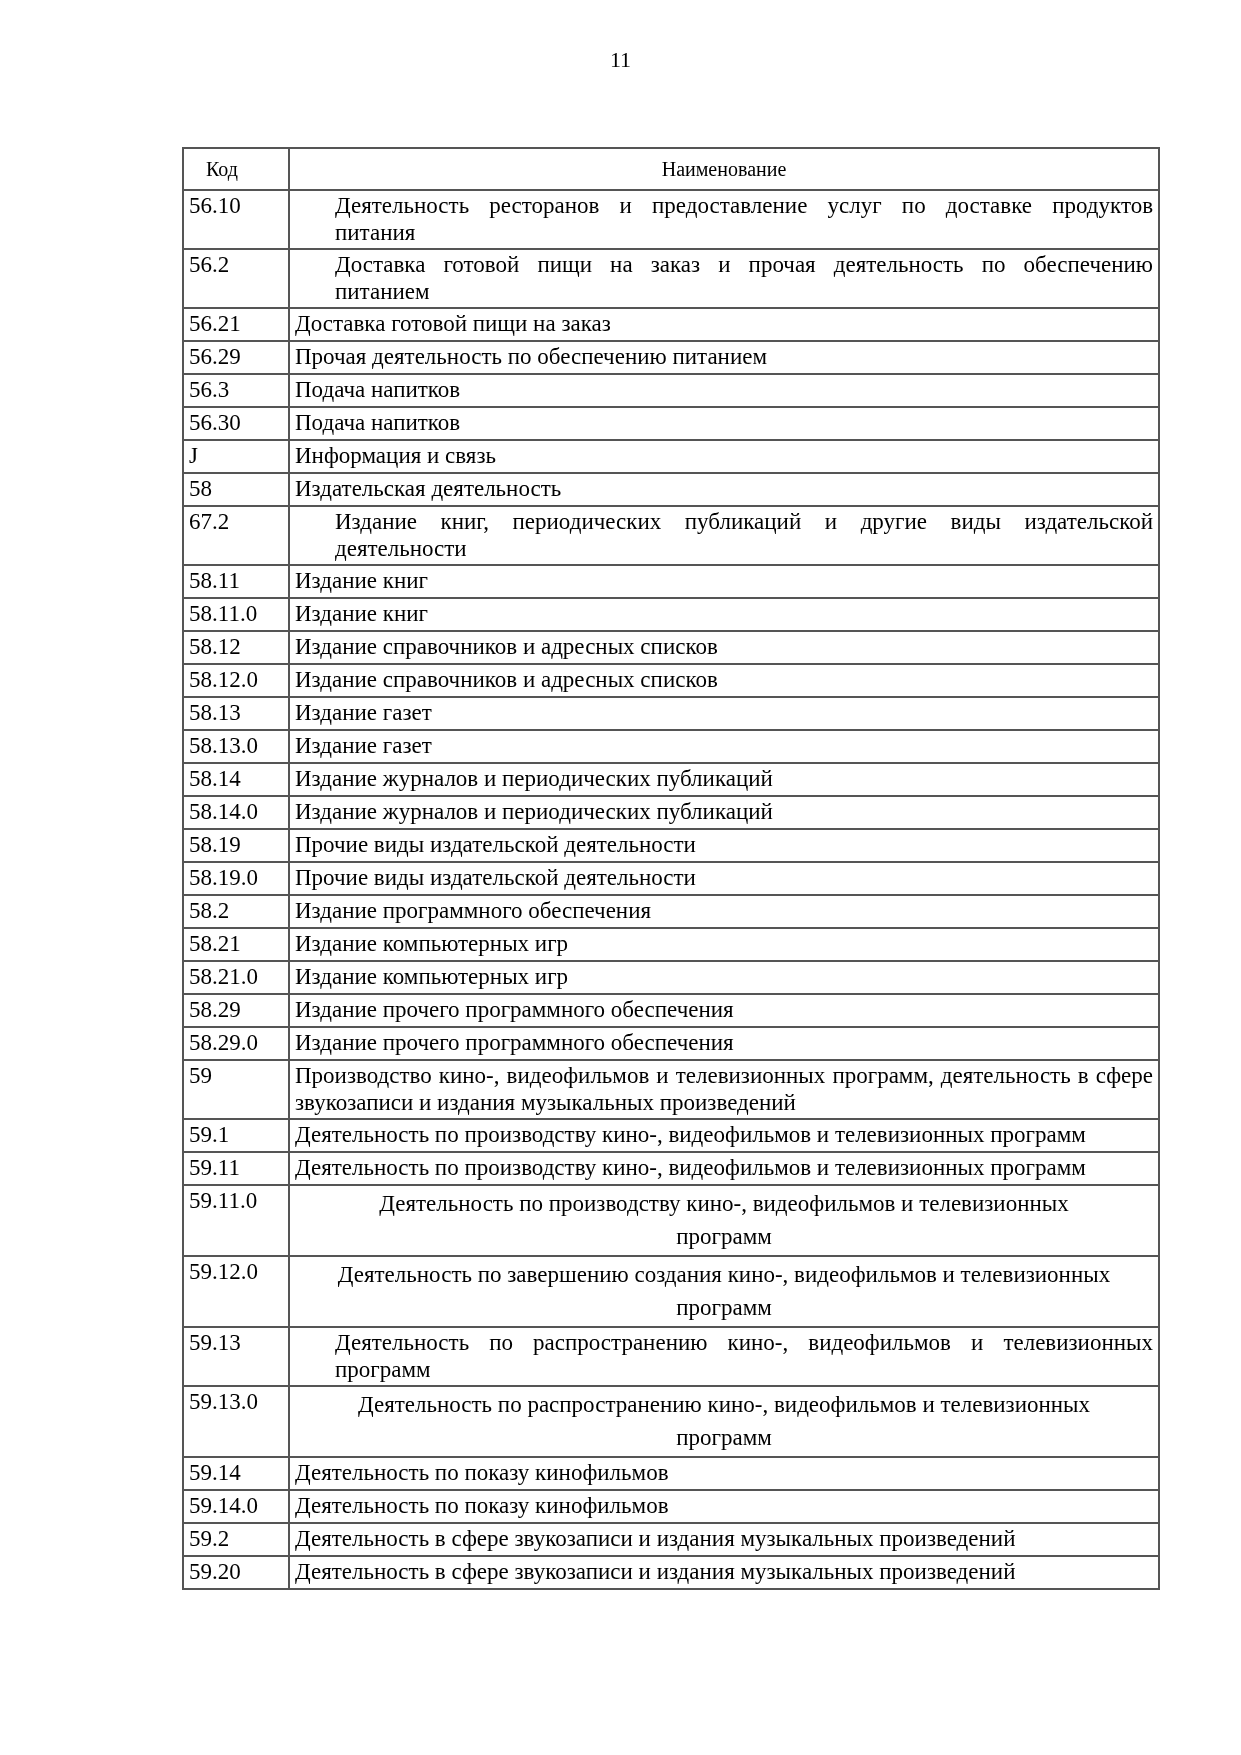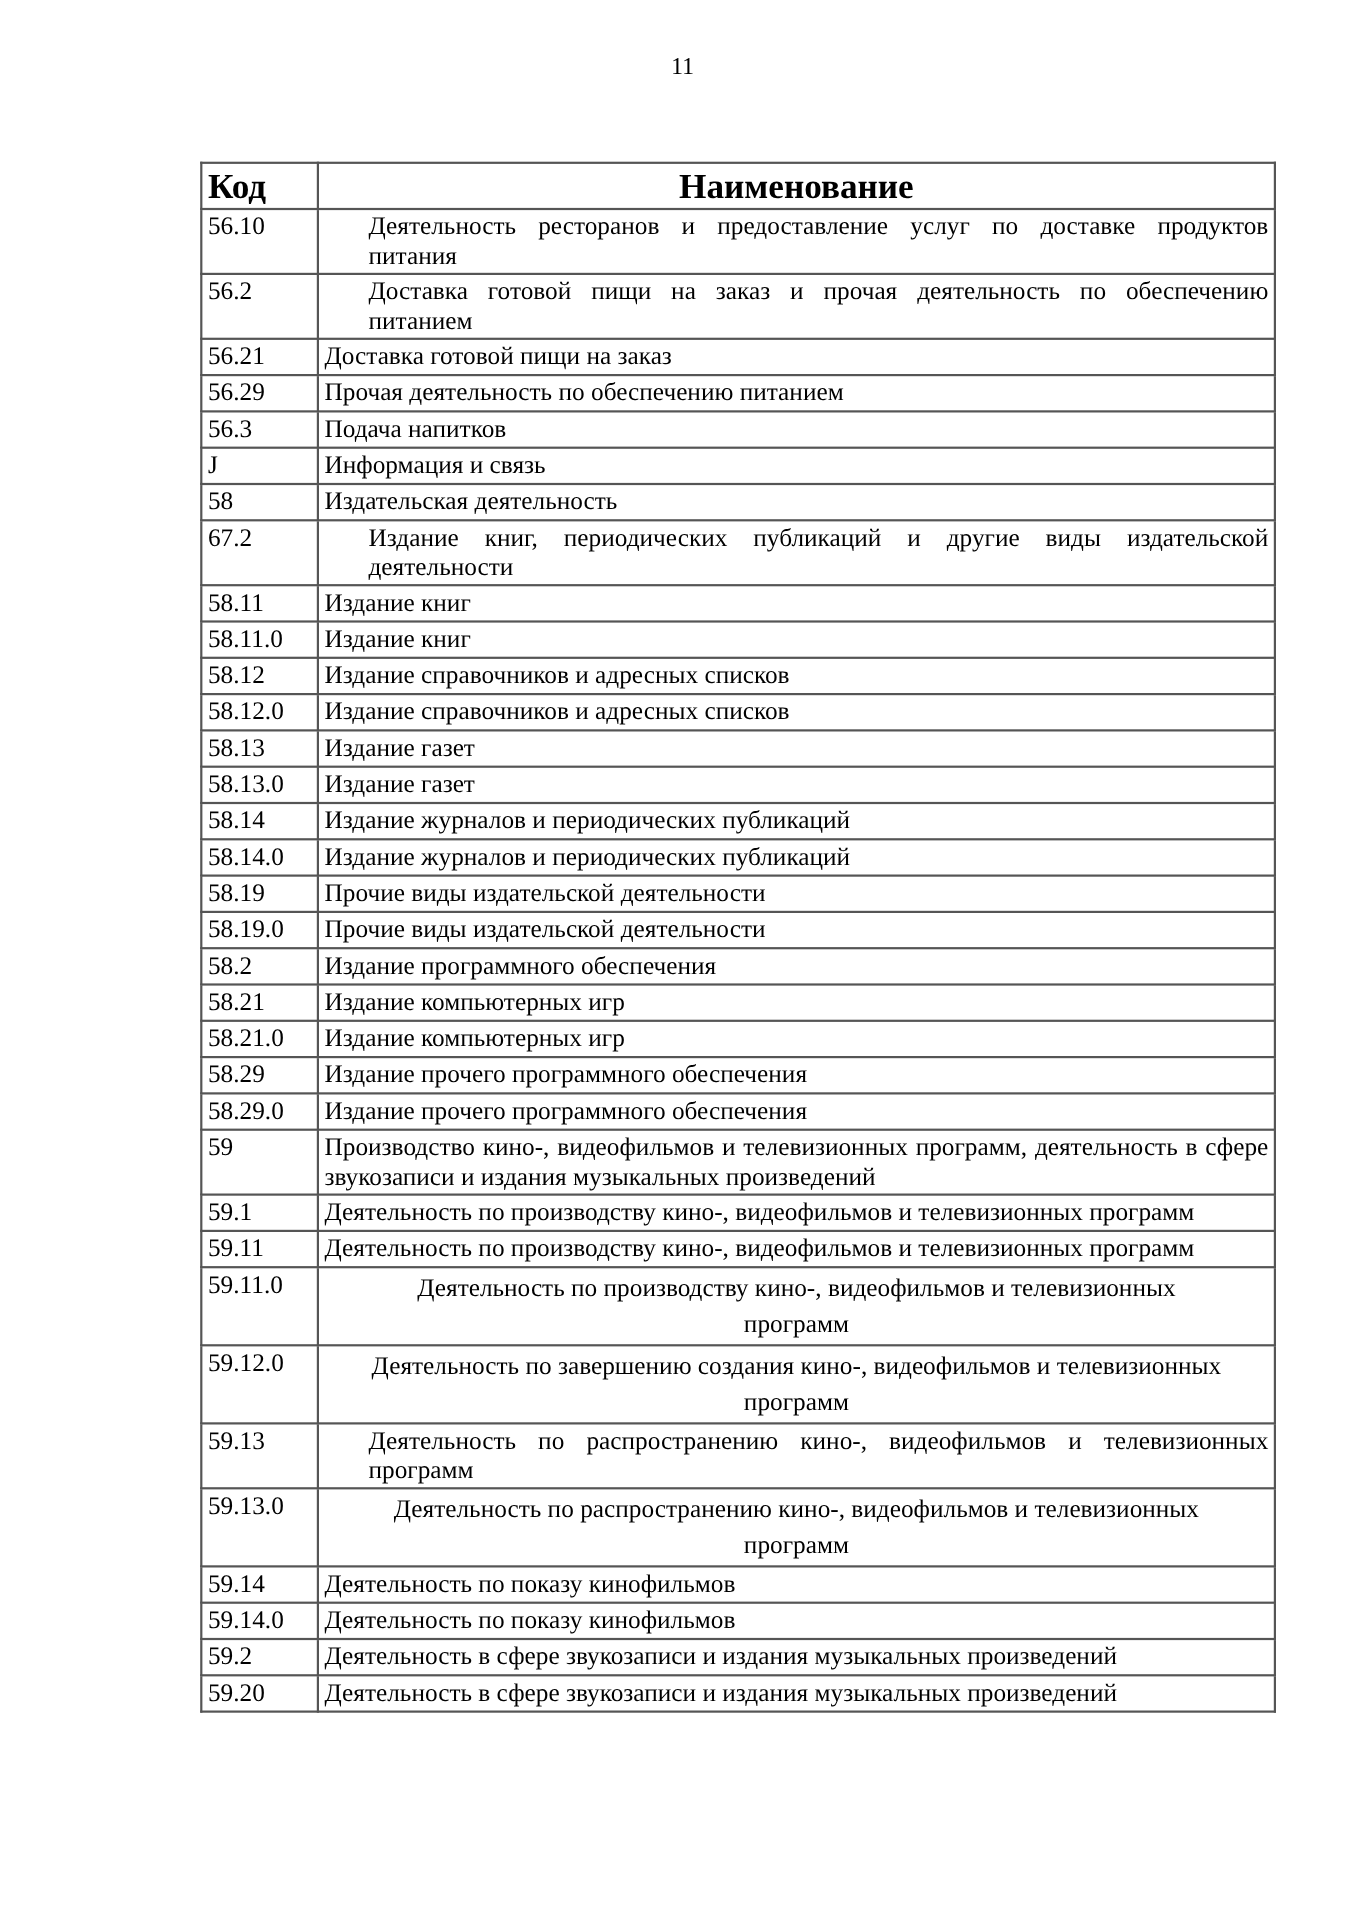--- a/index.html
+++ b/index.html
@@ -30,25 +30,25 @@
     width: 978px;
     border-collapse: collapse;
     table-layout: fixed;
   }
   table.codes col.c-code { width: 106px; }
   th, td {
     border: 2px solid #555555;
     overflow: hidden;
   }
   th {
-    font-size: 32px;
-    font-weight: bold;
+    font-size: 20px;
+    font-weight: normal;
     height: 40px;
     vertical-align: middle;
-    padding: 0 5px;
+    padding: 0 22px;
   }
   th.code { text-align: left; }
   th.name { }
   td {
     font-size: 23px;
     vertical-align: top;
     padding: 1px 5px 2px 5px;
   }
   td.code {
     line-height: 28px;
@@ -116,20 +116,24 @@
       </tr>
       <tr class="s">
         <td class="code">56.29</td>
         <td class="name">Прочая деятельность по обеспечению питанием</td>
       </tr>
       <tr class="s">
         <td class="code">56.3</td>
         <td class="name">Подача напитков</td>
       </tr>
       <tr class="s">
+        <td class="code">56.30</td>
+        <td class="name">Подача напитков</td>
+      </tr>
+      <tr class="s">
         <td class="code">J</td>
         <td class="name">Информация и связь</td>
       </tr>
       <tr class="s">
         <td class="code">58</td>
         <td class="name">Издательская деятельность</td>
       </tr>
       <tr class="j">
         <td class="code">67.2</td>
         <td class="name">Издание книг, периодических публикаций и другие виды издательской

